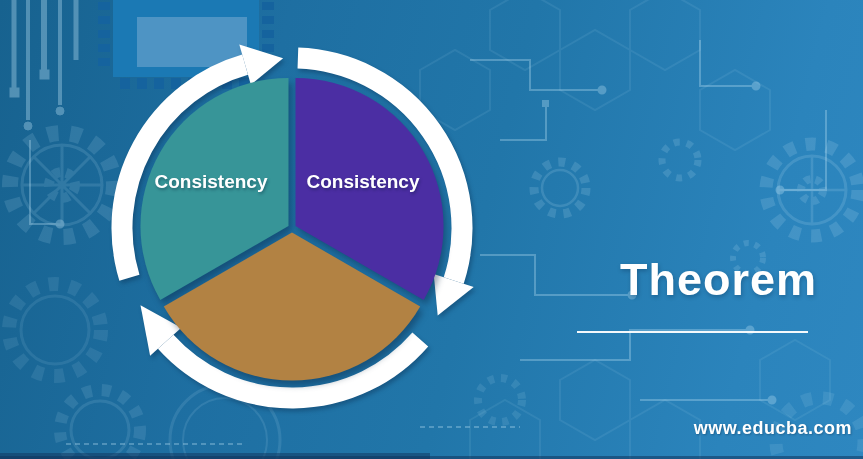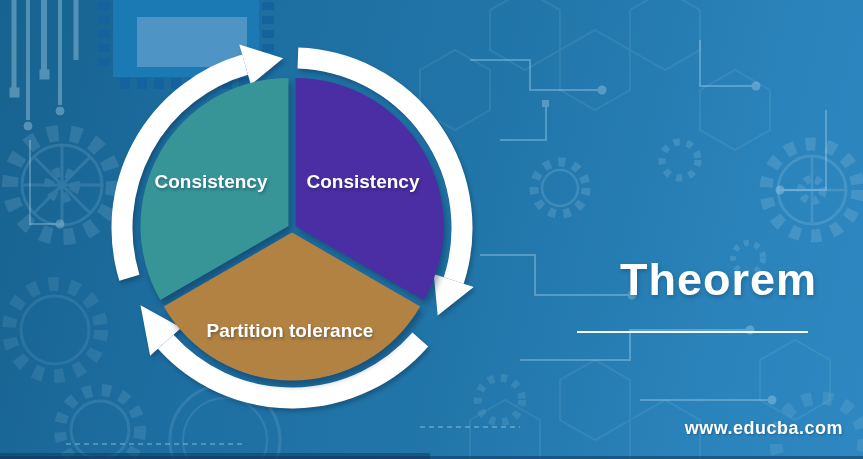--- a/index.html
+++ b/index.html
@@ -24,21 +24,21 @@
   .title-theorem{
     position:absolute;left:545px;top:256px;width:272px;text-align:right;
     color:#fff;font-weight:bold;font-size:45px;line-height:48px;letter-spacing:1px;
     text-shadow:1px 2px 4px rgba(0,25,55,.28);
   }
   .title-divider{
     position:absolute;left:577px;top:331px;width:231px;height:2px;
     background:#ffffff;opacity:.95;
   }
   .website{
-    position:absolute;right:20px;top:418px;
+    position:absolute;right:11px;top:418px;
     color:#fff;font-weight:bold;font-size:18px;letter-spacing:.5px;
     text-shadow:1px 1px 2px rgba(0,22,48,.3);
   }
   .deco{color:#bfe4f7;}
 </style>
 </head>
 <body>
 
 <div class="stage">
 
@@ -165,20 +165,19 @@
       <polygon points="150.1,355.7 181.3,327.7 140.5,305.2"></polygon>
     </g>
 
     <path class="wedge" transform="translate(-3.5,-2)" d="M292,228 L163.8,302 A148,148 0 0 1 292,80 Z" fill="#379598"></path>
     <path class="wedge" transform="translate(3.5,-2)" d="M292,228 L292,80 A148,148 0 0 1 420.2,302 Z" fill="#4b2ea3"></path>
     <path class="wedge" transform="translate(0,4.5)" d="M292,228 L420.2,302 A148,148 0 0 1 163.8,302 Z" fill="#b28243"></path>
   </svg>
 
   <div class="seg-label" style="left:211px;top:182px;">Consistency</div>
   <div class="seg-label" style="left:363px;top:182px;">Consistency</div>
-  <div class="seg-label" style="left:290px;top:331px;">Partition tolerance</div>
 
   <div class="title-theorem">Theorem</div>
   <div class="title-divider"></div>
 
   <div class="website">www.educba.com</div>
 
 </div>
 
 </body></html>

